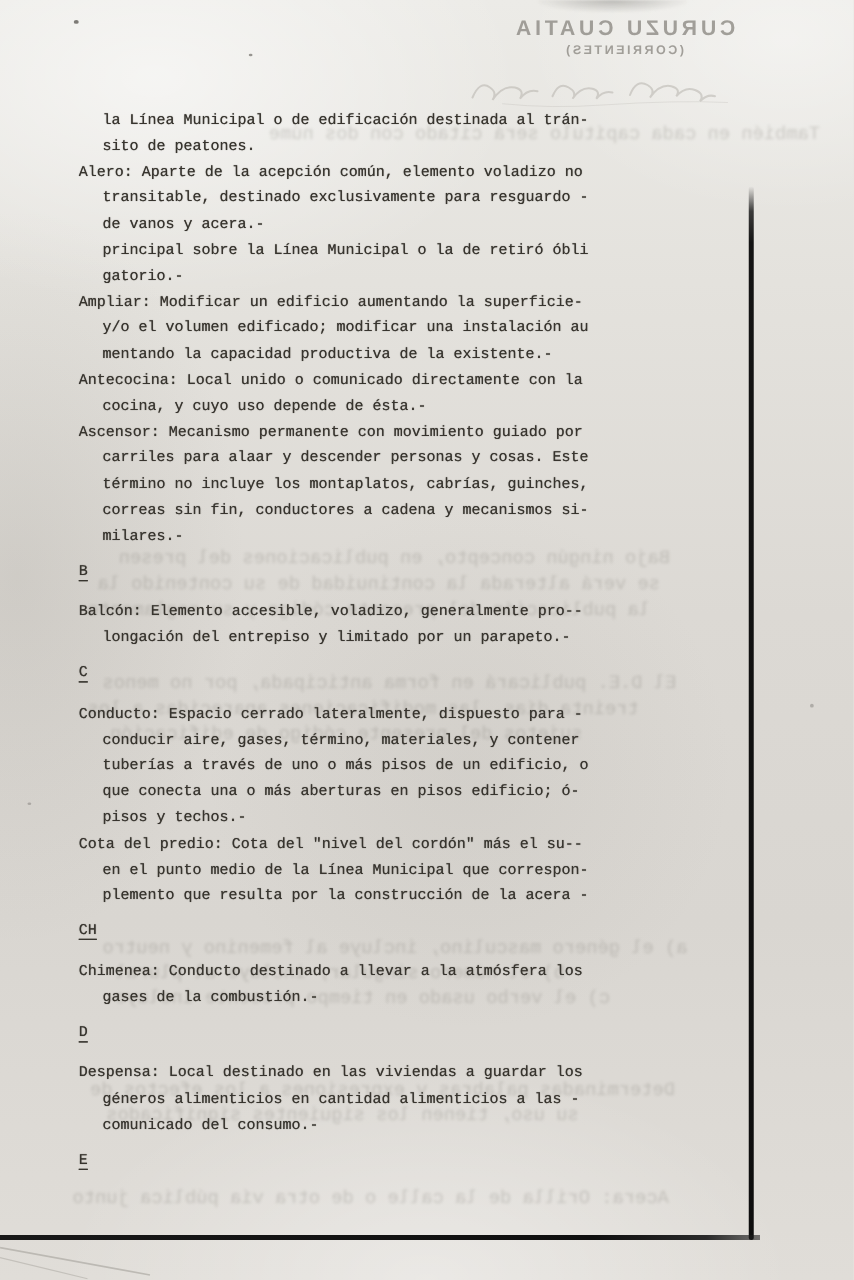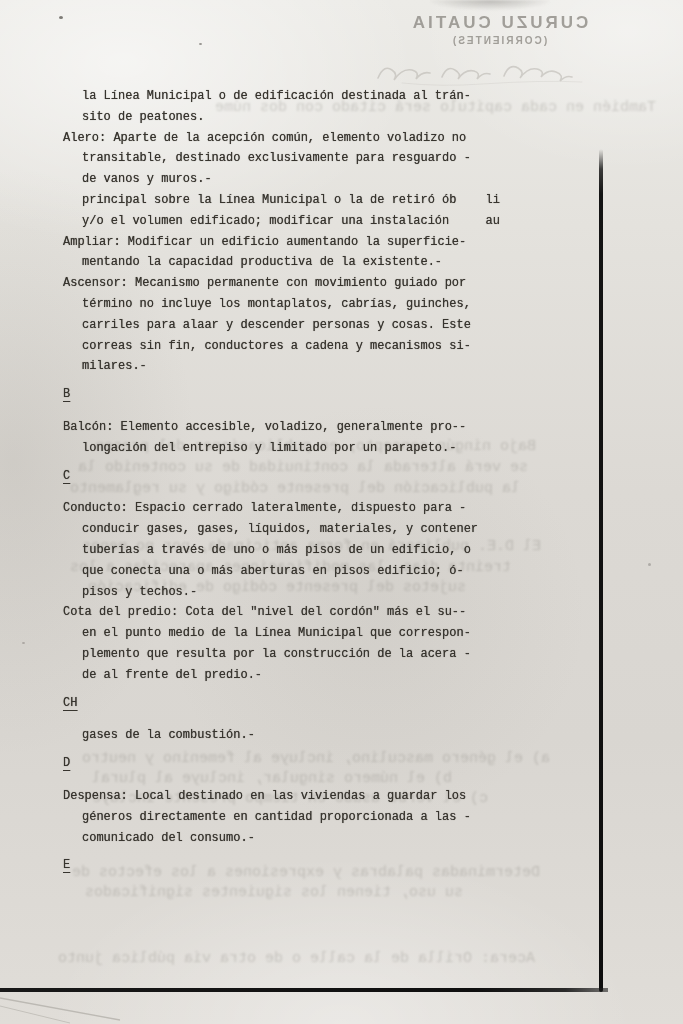--- a/index.html
+++ b/index.html
@@ -29,21 +29,21 @@
     background:linear-gradient(90deg,#181818 0%,#0f0f0f 78%,#2a2a2a 93%,rgba(20,20,20,.55) 100%);
   }
   
   .doc{
     position:absolute;left:63px;top:86px;width:552px;
     color:#37342e;font-size:12px;line-height:20.8px;
     text-shadow:0 0 .7px rgba(55,52,46,.85);
   }
   .line{white-space:pre;}
   .line.ind{padding-left:19px;}
-  .utail{text-underline-offset:3px;margin-left:29px;}
+  .utail{text-underline-offset:3px;}
   .section-letter{
     margin:7px 0 12px 0;
     text-decoration:underline;text-underline-offset:4px;
   }
   
   .ghost-layer{position:absolute;inset:0;pointer-events:none;}
   .ghost{
     position:absolute;white-space:pre;
     color:#76736c;opacity:.28;filter:blur(1.1px);
     font-size:15px;transform:scaleX(-1);
@@ -103,64 +103,69 @@
     </div>
 
   <div class="doc">
       <div>
         <div class="line ind"><span>la Línea Municipal o de edificación destinada al trán-</span></div>
         <div class="line ind"><span>sito de peatones.</span></div>
       </div>
       <div>
         <div class="line"><span>Alero: Aparte de la acepción común, elemento voladizo no</span></div>
         <div class="line ind"><span>transitable, destinado exclusivamente para resguardo -</span></div>
-        <div class="line ind"><span>de vanos y muros.-</span></div>
+        <div class="line ind"><span>de vanos y acera.-</span></div>
       </div>
       <div>
         <div class="line ind"><span>principal sobre la Línea Municipal o la de retiró ób</span><span class="utail">li</span></div>
+        <div class="line ind"><span>gatorio.-</span></div>
       </div>
       <div>
+        <div class="line"><span>Ampliar: Modificar un edificio aumentando la superficie-</span></div>
         <div class="line ind"><span>y/o el volumen edificado; modificar una instalación </span><span class="utail">au</span></div>
-        <div class="line"><span>Ampliar: Modificar un edificio aumentando la superficie-</span></div>
         <div class="line ind"><span>mentando la capacidad productiva de la existente.-</span></div>
       </div>
       <div>
+        <div class="line"><span>Antecocina: Local unido o comunicado directamente con la</span></div>
+        <div class="line ind"><span>cocina, y cuyo uso depende de ésta.-</span></div>
+      </div>
+      <div>
         <div class="line"><span>Ascensor: Mecanismo permanente con movimiento guiado por</span></div>
+        <div class="line ind"><span>carriles para alaar y descender personas y cosas. Este</span></div>
         <div class="line ind"><span>término no incluye los montaplatos, cabrías, guinches,</span></div>
-        <div class="line ind"><span>carriles para alaar y descender personas y cosas. Este</span></div>
         <div class="line ind"><span>correas sin fin, conductores a cadena y mecanismos si-</span></div>
         <div class="line ind"><span>milares.-</span></div>
       </div>
       <div class="section-letter">B</div>
       <div>
         <div class="line"><span>Balcón: Elemento accesible, voladizo, generalmente pro--</span></div>
         <div class="line ind"><span>longación del entrepiso y limitado por un parapeto.-</span></div>
       </div>
       <div class="section-letter">C</div>
       <div>
         <div class="line"><span>Conducto: Espacio cerrado lateralmente, dispuesto para -</span></div>
-        <div class="line ind"><span>conducir gases, gases, líquidos, materiales, y contener</span></div>
+        <div class="line ind"><span>conducir aire, gases, término, materiales, y contener</span></div>
         <div class="line ind"><span>tuberías a través de uno o más pisos de un edificio, o</span></div>
         <div class="line ind"><span>que conecta una o más aberturas en pisos edificio; ó-</span></div>
         <div class="line ind"><span>pisos y techos.-</span></div>
       </div>
       <div>
         <div class="line"><span>Cota del predio: Cota del "nivel del cordón" más el su--</span></div>
         <div class="line ind"><span>en el punto medio de la Línea Municipal que correspon-</span></div>
         <div class="line ind"><span>plemento que resulta por la construcción de la acera -</span></div>
-        <div class="line ind"><span>de al frente del predio.-</span></div>
       </div>
       <div class="section-letter">CH</div>
       <div>
+        <div class="line"><span>Chimenea: Conducto destinado a llevar a la atmósfera los</span></div>
         <div class="line ind"><span>gases de la combustión.-</span></div>
       </div>
       <div class="section-letter">D</div>
       <div>
         <div class="line"><span>Despensa: Local destinado en las viviendas a guardar los</span></div>
-        <div class="line ind"><span>géneros directamente en cantidad proporcionada a las -</span></div>
+        <div class="line ind"><span>géneros alimenticios en cantidad alimenticios a las -</span></div>
         <div class="line ind"><span>comunicado del consumo.-</span></div>
       </div>
       <div class="section-letter">E</div>
     </div>
 
   <div class="edge-right"></div>
   <div class="edge-bottom"></div>
 
   <svg class="crease" width="140" height="34" viewBox="0 0 140 34">
     <line x1="0" y1="8" x2="120" y2="30" stroke="#b4b1ab" stroke-width="1.4"></line>

